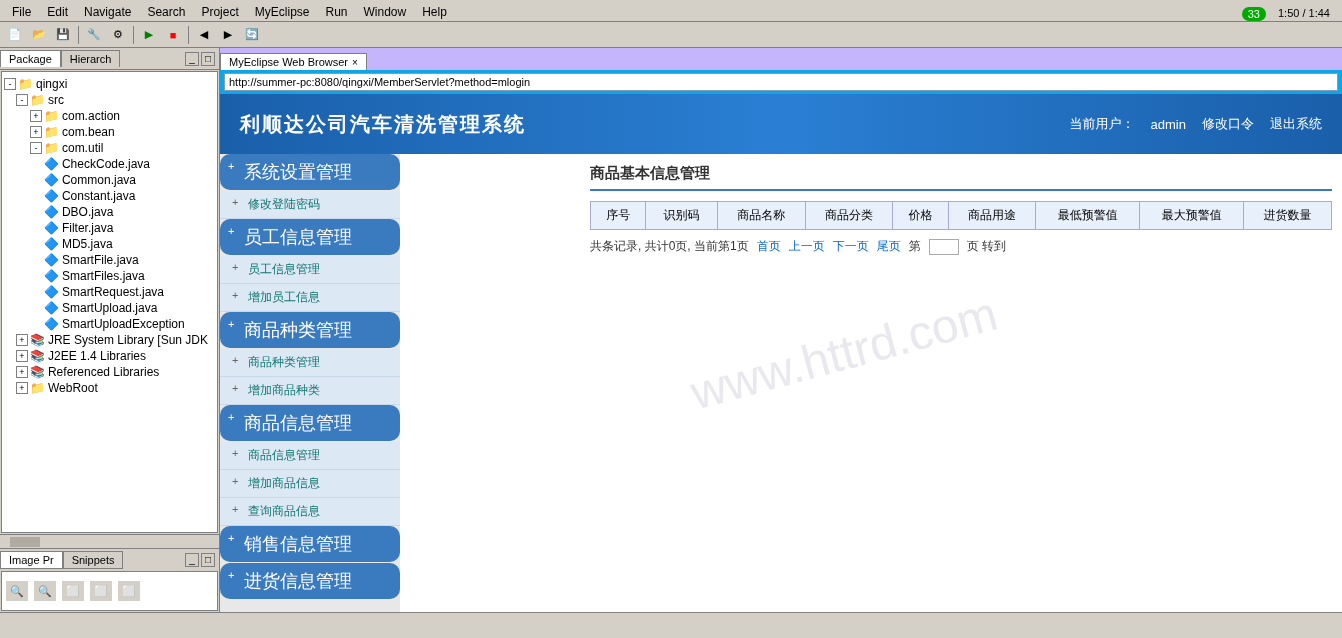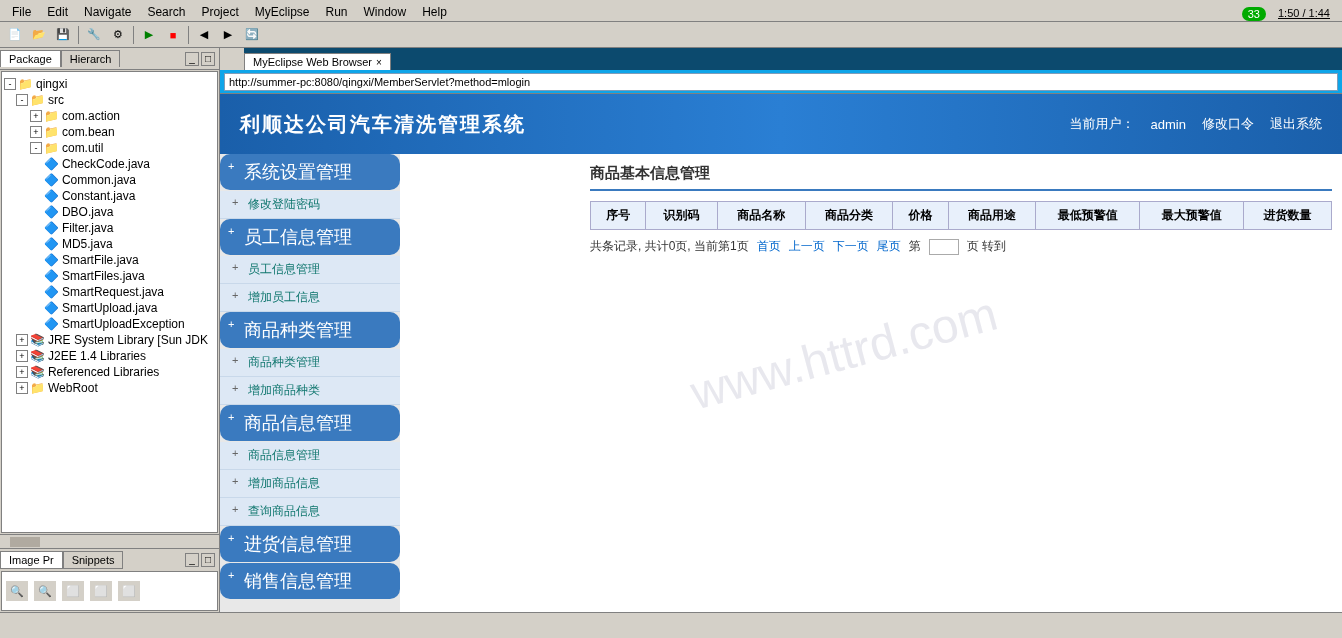--- a/index.html
+++ b/index.html
@@ -28,21 +28,21 @@
     .tree-item { display: flex; align-items: center; padding: 1px 2px; cursor: pointer; white-space: nowrap; font-size: 12px; }
     .tree-expand { width: 12px; height: 12px; display: inline-flex; align-items: center; justify-content: center; font-size: 9px; border: 1px solid #808080; background: white; margin-right: 2px; cursor: pointer; flex-shrink: 0; }
     .bottom-tab { padding: 2px 8px; font-size: 11px; border: 1px solid #808080; background: #d4d0c8; cursor: pointer; }
     .bottom-tab.active { background: white; }
 
     .scrollbar-h { height: 14px; background: #d4d0c8; border-top: 1px solid #808080; display: flex; align-items: center; }
 
     
     .browser-panel { flex: 1; display: flex; flex-direction: column; background: #d4d0c8; }
 
-    .browser-tab-bar { display: flex; align-items: flex-end; height: 22px; background: #0c4a6e; margin-left: 24px; }
+    .browser-tab-bar { display: flex; align-items: flex-end; height: 22px; background: #c4b5fd; }
     .browser-tab { display: flex; align-items: center; padding: 2px 8px; background: #d4d0c8; border: 1px solid #808080; border-bottom: none; font-size: 11px; cursor: pointer; gap: 4px; }
     .browser-tab.active { background: white; }
     .browser-tab-close { font-size: 10px; cursor: pointer; }
 
     .address-bar { display: flex; align-items: center; padding: 2px 4px; background: #0ea5e9; border-bottom: 1px solid #808080; gap: 4px; height: 24px; }
     .address-input { flex: 1; height: 18px; border: 1px solid #7f9db9; padding: 0 4px; font-size: 11px; }
 
     
     .web-content { flex: 1; background: white; overflow: hidden; position: relative; }
 
@@ -58,21 +58,21 @@
     .nav-section::before { content: '+'; position: absolute; left: 8px; color: white; font-size: 11px; }
     .nav-item { background: #dde8f5; color: #0f766e; padding: 5px 10px 5px 28px; font-size: 12px; border-bottom: 1px solid #c8d8ea; cursor: pointer; position: relative; }
     .nav-item::before { content: '+'; position: absolute; left: 12px; color: #666; font-size: 11px; }
 
     
     .content-area { margin-left: 180px; padding: 10px; }
     .content-title { font-size: 15px; font-weight: bold; color: #333; border-bottom: 2px solid #3a7abf; padding-bottom: 6px; margin-bottom: 10px; }
 
     
     .data-table { width: 100%; border-collapse: collapse; font-size: 12px; }
-    .data-table th { background: #e8f0fb; border: 1px solid #aac; padding: 5px 8px; font-weight: bold; white-space: nowrap; }
+    .data-table th { background: #e8f0fb; border: 1px solid #aac; padding: 5px 8px; font-weight: normal; white-space: nowrap; }
     .pagination { margin-top: 8px; font-size: 12px; color: #333; display: flex; align-items: center; gap: 8px; }
     .pagination a { color: #0066cc; cursor: pointer; }
 
     
     .watermark { position: absolute; top: 50%; left: 50%; transform: translate(-30%, -50%) rotate(-15deg); font-size: 48px; color: rgba(180,180,200,0.3); font-family: Arial; pointer-events: none; white-space: nowrap; z-index: 10; }
 
     
     .status-bar { height: 20px; background: #d4d0c8; border-top: 1px solid #808080; display: flex; align-items: center; padding: 0 4px; font-size: 11px; }
   </style>
 </head>
@@ -83,21 +83,21 @@
   <span>Edit</span>
   <span>Navigate</span>
   <span>Search</span>
   <span>Project</span>
   <span>MyEclipse</span>
   <span>Run</span>
   <span>Window</span>
   <span>Help</span>
 
   <span style="margin-left:auto; background:#00aa00; color:white; padding:1px 6px; border-radius:10px; font-size:11px;">33</span>
-  <span style="font-size:11px; margin-left:4px;text-decoration:underline;">1:50 / 1:44</span>
+  <span style="font-size:11px; margin-left:4px;">1:50 / 1:44</span>
 </div>
 
 <div class="toolbar">
   <div class="toolbar-btn">📄</div>
   <div class="toolbar-btn">📂</div>
   <div class="toolbar-btn">💾</div>
   <div class="toolbar-sep"></div>
   <div class="toolbar-btn">🔧</div>
   <div class="toolbar-btn">⚙</div>
   <div class="toolbar-sep"></div>
@@ -284,22 +284,22 @@
           <div class="nav-section">员工信息管理</div>
           <div class="nav-item">员工信息管理</div>
           <div class="nav-item">增加员工信息</div>
           <div class="nav-section">商品种类管理</div>
           <div class="nav-item">商品种类管理</div>
           <div class="nav-item">增加商品种类</div>
           <div class="nav-section">商品信息管理</div>
           <div class="nav-item">商品信息管理</div>
           <div class="nav-item">增加商品信息</div>
           <div class="nav-item">查询商品信息</div>
+          <div class="nav-section">销售信息管理</div>
           <div class="nav-section">进货信息管理</div>
-          <div class="nav-section">销售信息管理</div>
 
         </div>
 
         <div class="content-area" style="flex:1; overflow:auto;">
           <div class="content-title">商品基本信息管理</div>
 
           <table class="data-table">
             <thead>
               <tr>
                 <th>序号</th>

